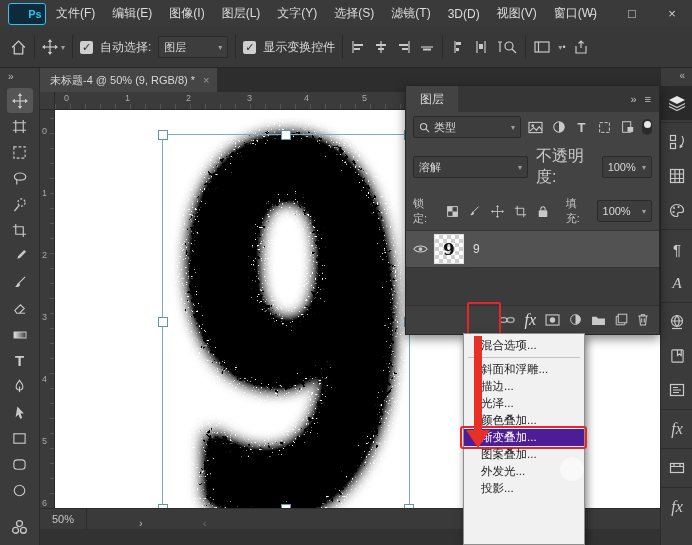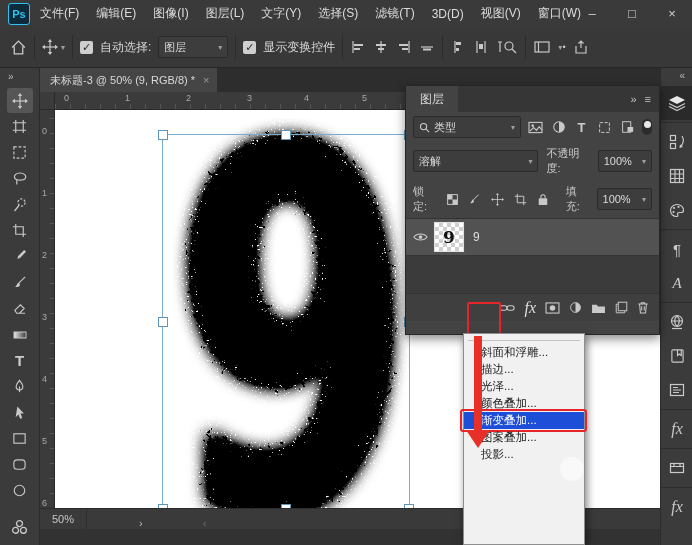--- a/index.html
+++ b/index.html
@@ -5,21 +5,21 @@
   html,body{margin:0;padding:0;background:#222;}
   body{font-family:"Liberation Sans","DejaVu Sans",sans-serif;}
   #app{position:relative;width:692px;height:545px;background:#323232;overflow:hidden;color:#d6d6d6;font-size:12px;}
   .abs{position:absolute;}
   .flex{display:flex;align-items:center;}
   svg{display:block;}
   .ic{stroke:#c9c9c9;fill:none;stroke-width:1.2;}
   .icf{fill:#c9c9c9;stroke:none;}
   
   .titlebar{left:0;top:0;width:692px;height:27px;background:#3a3a3a;border-bottom:1px solid #2a2a2a;}
-  .pslogo{width:20px;height:20px;margin:0 10px 0 8px;border:1px solid #2fc3f2;border-radius:3px;background:#0d2b3a;color:#2fc3f2;font-size:11px;font-weight:bold;display:flex;align-items:center;justify-content:center;}
+  .pslogo{width:20px;height:20px;margin:0 10px 0 8px;border:1px solid #2fc3f2;border-radius:3px;background:#0d2b3a;color:#2fc3f2;font-size:11px;font-weight:bold;display:flex;align-items:center;justify-content:center;padding-left:16px;}
   .menu-item{margin-right:17px;color:#dcdcdc;font-size:12px;white-space:nowrap;cursor:default;}
   .winctl{position:absolute;right:0;top:0;height:27px;display:flex;align-items:center;}
   .winbtn{width:40px;text-align:center;color:#cfcfcf;font-size:13px;}
   
   .optionsbar{left:0;top:27px;width:692px;height:41px;background:#383838;border-bottom:1px solid #272727;display:flex;align-items:center;gap:7px;padding-left:10px;box-sizing:border-box;}
   .sep{width:1px;height:24px;background:#2b2b2b;}
   .chk{width:13px;height:13px;background:#cfcfcf;border-radius:2px;color:#2a2a2a;font-size:11px;line-height:13px;text-align:center;font-weight:bold;}
   .field{background:#3d3d3d;border:1px solid #2a2a2a;border-radius:2px;color:#dadada;font-size:11px;display:flex;align-items:center;height:20px;padding:0 5px;gap:4px;}
   .dd{color:#9f9f9f;font-size:8px;}
   
@@ -65,21 +65,21 @@
     background-image:linear-gradient(45deg,#cfcfcf 25%,transparent 25%,transparent 75%,#cfcfcf 75%),linear-gradient(45deg,#cfcfcf 25%,transparent 25%,transparent 75%,#cfcfcf 75%);
     background-size:8px 8px;background-position:0 0,4px 4px;display:flex;align-items:center;justify-content:center;color:#111;font-weight:bold;font-size:17px;font-family:"DejaVu Serif","Liberation Serif",serif;}
   .thumbbg{width:28px;height:28px;background:#fff;outline:1px solid #555;}
   .lname{margin-left:9px;font-size:12px;color:#dedede;}
   .lp-bottom{height:27px;display:flex;align-items:center;justify-content:flex-end;gap:9px;padding:0 10px;border-top:1px solid #333;background:#3f3f3f;}
   .fxtext{font-style:italic;font-weight:normal;font-size:16px;color:#dfdfdf;font-family:"Liberation Serif","DejaVu Serif",serif;}
   
   .fxmenu{left:463px;top:333px;width:122px;height:212px;background:#f1f1f1;border:1px solid #8e8e8e;box-shadow:2px 3px 8px rgba(0,0,0,.5);z-index:8;box-sizing:border-box;padding-top:3px;}
   .fxitem{height:17px;display:flex;align-items:center;padding-left:17px;font-size:11.5px;color:#1c1c1c;position:relative;white-space:nowrap;}
   .fxsep{height:1px;background:#c3c3c3;margin:3px 4px;}
-  .fxitem.hl{background:#1d4ed8;color:#fff;}
+  .fxitem.hl{background:#4c1d95;color:#fff;}
   .hlbox{position:absolute;left:-4px;right:-3px;top:-3px;bottom:-3px;border:2px solid #e62429;border-radius:3px;pointer-events:none;}
   
   .fxredbox{left:467px;top:302px;width:30px;height:29px;border:2px solid #e62429;border-radius:2px;z-index:7;}
   .arrow-shaft{left:474px;top:336px;width:8px;height:94px;background:#e63028;z-index:9;}
   .arrow-head{left:466px;top:430px;width:0;height:0;border-left:12px solid transparent;border-right:12px solid transparent;border-top:18px solid #e63028;z-index:9;}
   .watermark{left:560px;top:457px;width:24px;height:24px;border-radius:50%;background:rgba(255,255,255,.55);z-index:10;}
   
   .dock{left:660px;top:68px;width:32px;height:477px;background:#3b3b3b;border-left:1px solid #2b2b2b;box-sizing:border-box;}
   .dock-head{height:16px;color:#b9b9b9;font-size:10px;text-align:right;padding:2px 6px 0 0;letter-spacing:1px;}
   .dockbtn{width:32px;height:34px;display:flex;align-items:center;justify-content:center;color:#c9c9c9;}
@@ -295,21 +295,21 @@
         <svg width="17" height="17" viewBox="0 0 16 16">
           <circle class="ic" cx="8" cy="4.3" r="2.8"></circle>
           <circle class="ic" cx="4.3" cy="10.6" r="2.8"></circle>
           <circle class="ic" cx="11.7" cy="10.6" r="2.8"></circle>
         </svg>
       </div>
   </div>
 
   <div class="abs tabrow">
     <div class="doctab">
-      <span>未标题-3 @ 50% (9, RGB/8) *</span>
+      <span>未标题-4 @ 50% (9, RGB/8) *</span>
       <span class="tabclose">×</span>
     </div>
   </div>
 
   <div class="abs hruler">
     <span class="hnum" style="left:24px">0</span>
     <span class="hnum" style="left:85px">1</span>
     <span class="hnum" style="left:146px">2</span>
     <span class="hnum" style="left:207px">3</span>
     <span class="hnum" style="left:264px">4</span>
@@ -425,21 +425,21 @@
             <rect class="icf" x="8" y="8" width="7" height="6"></rect>
           </svg>
         </span>
       <span class="pill"></span>
     </div>
     <div class="lp-row">
       <div class="field" style="width:118px">
         <span>溶解</span>
         <span class="dd" style="margin-left:auto">▾</span>
       </div>
-      <span style="font-size:11px;color:#c9c9c9;margin-left:2px">不透明度:</span>
+      <span style="font-size:16px;color:#c9c9c9;margin-left:2px">不透明度:</span>
       <div class="field" style="width:44px">
         <span>100%</span>
         <span class="dd" style="margin-left:auto">▾</span>
       </div>
     </div>
     <div class="lp-row">
       <span style="font-size:11px;color:#c9c9c9">锁定:</span>
       <span class="mini">
           <svg width="13" height="13" viewBox="0 0 16 16">
             <rect class="ic" x="2" y="2" width="12" height="12"></rect>
@@ -524,30 +524,32 @@
           <svg width="12" height="13" viewBox="0 0 14 15">
             <path class="ic" d="M1.5 3.5h11M5 3.5V2h4v1.5M3 3.5 4 14h6l1-10.5M5.5 6v5M8.5 6v5"></path>
           </svg>
         </span>
     </div>
   </div>
 
   <div class="abs fxredbox"></div>
 
   <div class="abs fxmenu">
+    <div class="fxitem">混合选项...</div>
     <div class="fxsep"></div>
     <div class="fxitem">斜面和浮雕...</div>
     <div class="fxitem">描边...</div>
     <div class="fxitem">光泽...</div>
     <div class="fxitem">颜色叠加...</div>
     <div class="fxitem hl">
       <span>渐变叠加...</span>
       <span class="hlbox"></span>
     </div>
     <div class="fxitem">图案叠加...</div>
+    <div class="fxitem">外发光...</div>
     <div class="fxitem">投影...</div>
   </div>
 
   <div class="abs arrow-shaft"></div>
   <div class="abs arrow-head"></div>
   <div class="abs watermark"></div>
 
   <div class="abs dock">
     <div class="dock-head">«</div>
     <div class="dockbtn sel">

